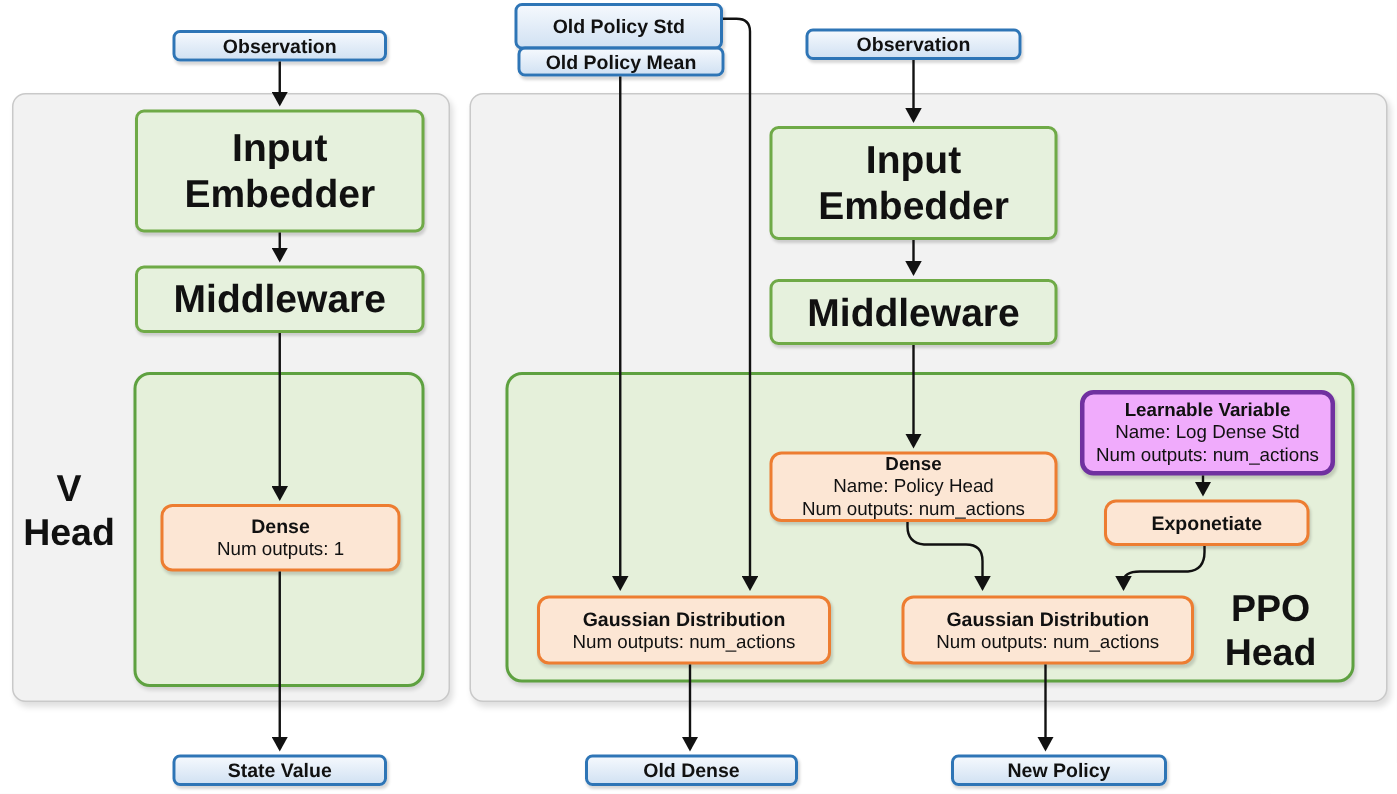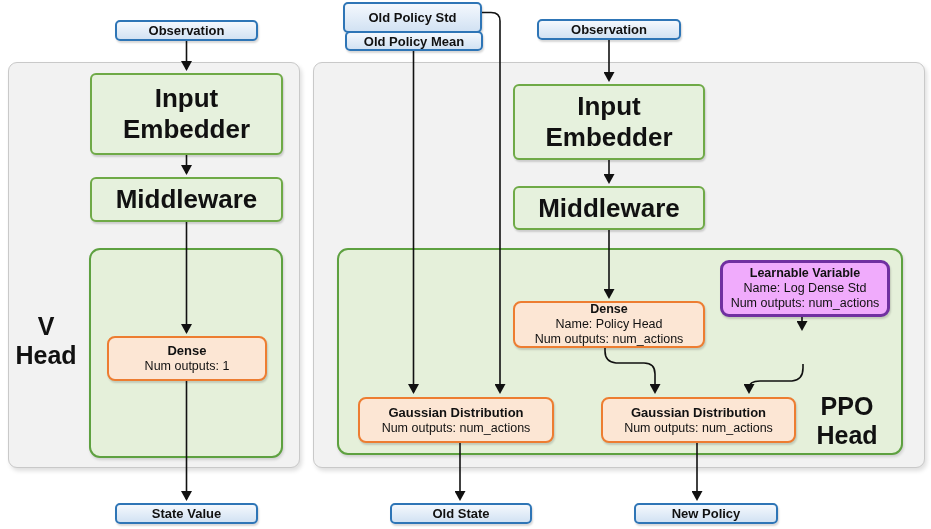--- a/index.html
+++ b/index.html
@@ -107,33 +107,36 @@
     <span class="s">Name: Policy Head</span>
     <span class="s">Num outputs: num_actions</span>
   </div>
 
   <div class="abs node purple" style="left:720px; top:260px; width:170px; height:57px;">
     <span class="t2">Learnable Variable</span>
     <span class="s">Name: Log Dense Std</span>
     <span class="s">Num outputs: num_actions</span>
   </div>
 
+  <div class="abs node orange" style="left:736px; top:333px; width:137px; height:31px;">
+    <span class="t">Exponetiate</span>
+  </div>
 
   <div class="abs node orange" style="left:358px; top:397px; width:196px; height:46px;">
     <span class="t">Gaussian Distribution</span>
     <span class="s">Num outputs: num_actions</span>
   </div>
 
   <div class="abs node orange" style="left:601px; top:397px; width:195px; height:46px;">
     <span class="t">Gaussian Distribution</span>
     <span class="s">Num outputs: num_actions</span>
   </div>
 
   <div class="abs node badge" style="left:390px; top:503px; width:142px; height:21px;">
-    <span>Old State</span>
+    <span>Old Dense</span>
   </div>
 
   <div class="abs node badge" style="left:634px; top:503px; width:144px; height:21px;">
     <span>New Policy</span>
   </div>
 
   <svg id="wires" width="931" height="529" viewBox="0 0 931 529">
     <defs>
       <marker id="arrow" markerUnits="userSpaceOnUse" markerWidth="10" markerHeight="11" refX="8" refY="5.5" orient="auto">
         <path d="M0,0 L10,5.5 L0,11 Z" fill="#111"></path>

